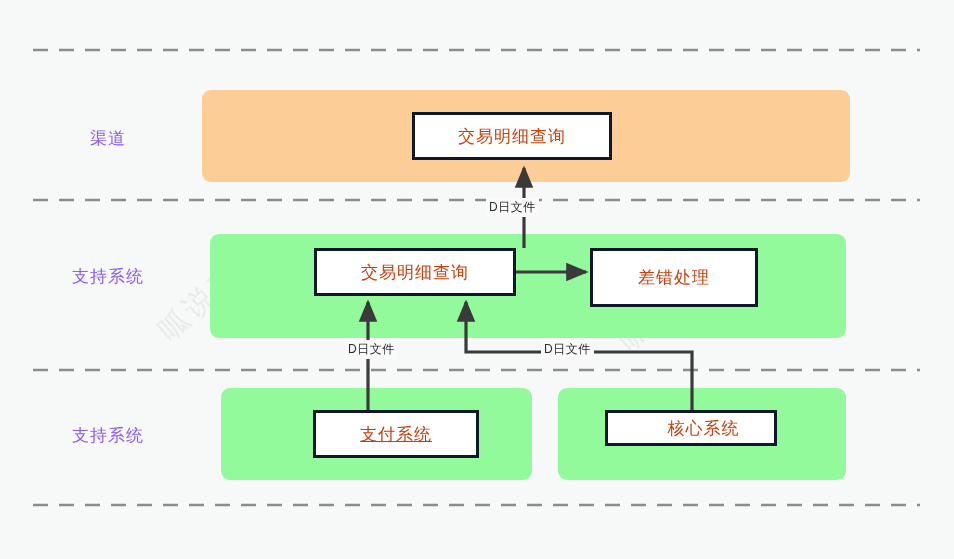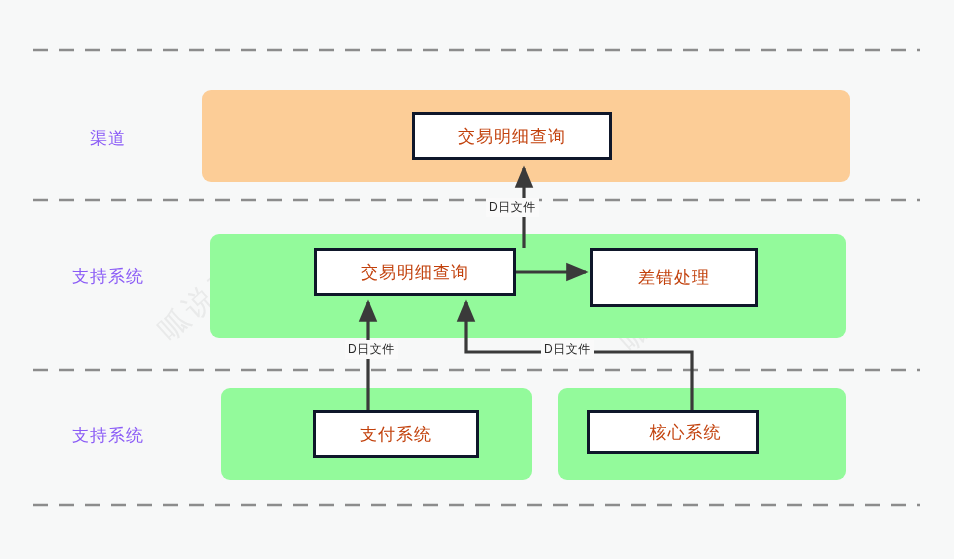--- a/index.html
+++ b/index.html
@@ -112,23 +112,23 @@
   <div class="lane-label" style="top:127px;">渠道</div>
   <div class="lane-label" style="top:265px;">支持系统</div>
   <div class="lane-label" style="top:424px;">支持系统</div>
 
   <div class="node" style="left:412px; top:112px; width:200px; height:48px;">交易明细查询</div>
 
   <div class="node" style="left:314px; top:248px; width:202px; height:48px;">交易明细查询</div>
 
   <div class="node" style="left:590px; top:248px; width:168px; height:59px;">差错处理</div>
 
-  <div class="node" style="left:313px; top:410px; width:166px; height:48px;">支付系统</div>
+  <div class="node" style="left:313px; top:410px; width:166px; height:48px;text-decoration:underline;">支付系统</div>
 
-  <div class="node" style="left:587px; top:410px; width:172px; height:44px;padding-left:25px;">核心系统</div>
+  <div class="node" style="left:605px; top:410px; width:172px; height:36px;padding-left:25px;">核心系统</div>
 
   <div class="edge-label" style="left:486px; top:198px;">D日文件</div>
 
   <div class="edge-label" style="left:345px; top:340px;">D日文件</div>
 
   <div class="edge-label" style="left:541px; top:340px;">D日文件</div>
 
 </div>
 
 </body></html>

